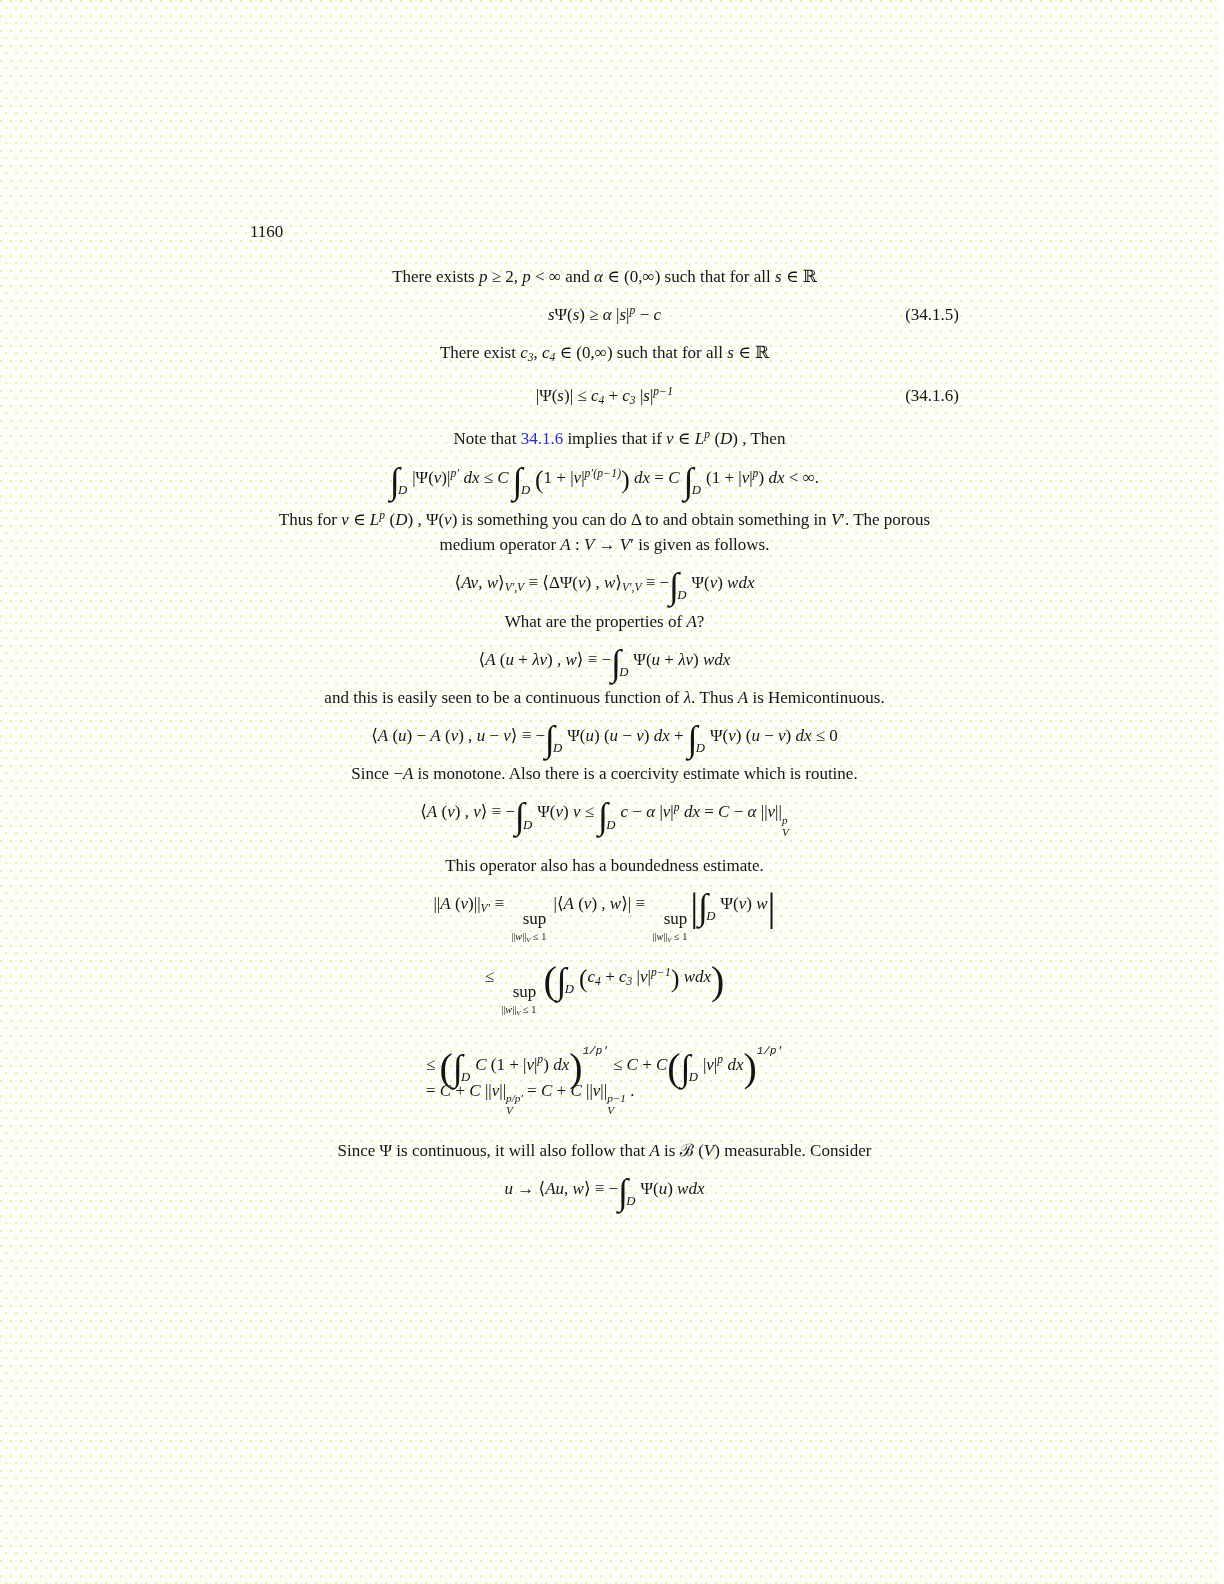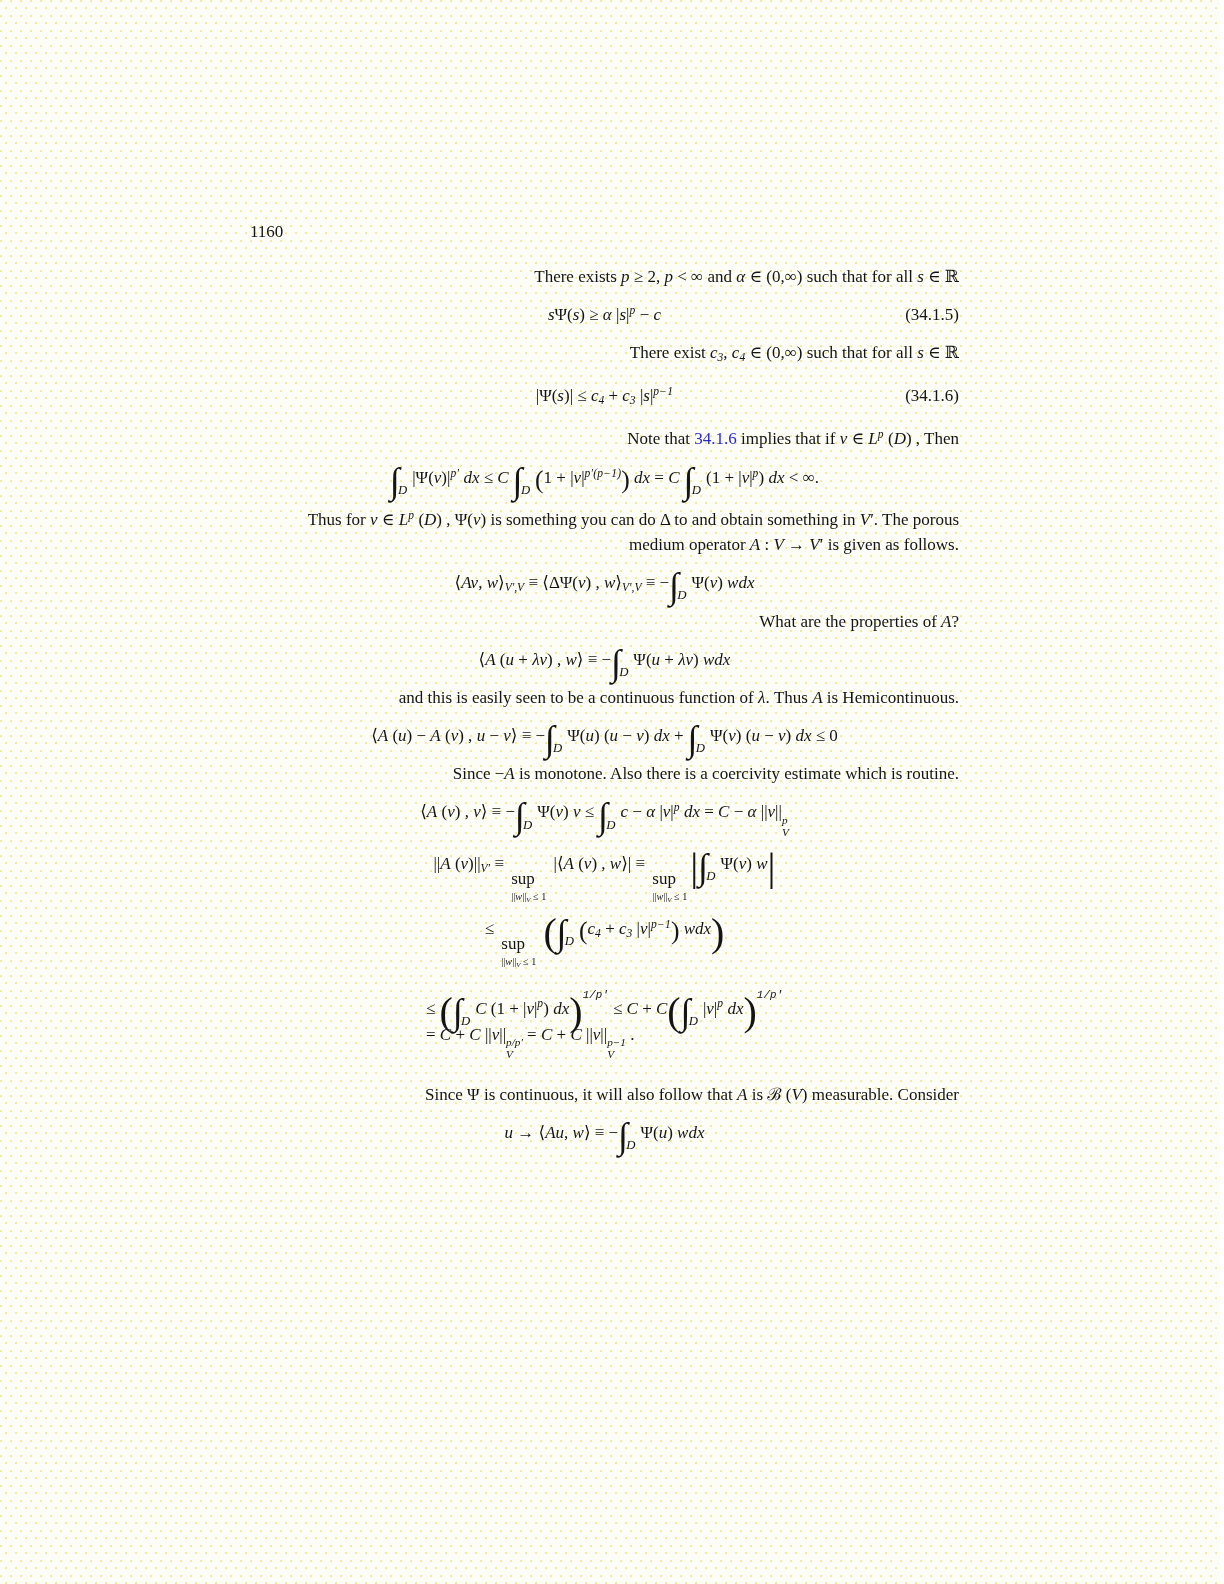--- a/index.html
+++ b/index.html
@@ -14,21 +14,21 @@
       radial-gradient(circle at 1.2px 1.2px, #f2ea9c 0.9px, rgba(0,0,0,0) 1.4px),
       radial-gradient(circle at 1.2px 1.2px, #f2ea9c 0.9px, rgba(0,0,0,0) 1.4px);
     background-size:10px 15px,10px 15px;
     background-position:0 0,5px 7px;
     font-family:"Liberation Serif","DejaVu Serif",serif;
     font-size:17px;color:#141414;
     overflow:hidden;
   }
   .hdr{display:flex;justify-content:space-between;align-items:baseline;margin-bottom:22px;}
   .hdr .chap{letter-spacing:0.2px;}
-  .para{margin:9px 0;line-height:25px;text-align:right;}
+  .para{margin:9px 0;line-height:25px;text-align:center;}
   .para.indent{text-indent:30px;}
   .eq{display:flex;align-items:center;margin:15px 0;line-height:normal;}
   .eqpad,.eqtag{flex:0 0 66px;}
   .eqtag{text-align:right;white-space:nowrap;}
   .eqbody{flex:1;text-align:center;white-space:nowrap;}
   .eqgroup{margin:15px 0;text-align:center;}
   .eqgroup .ginner{display:inline-block;text-align:left;}
   .eqgroup .egl{display:block;margin:6px 0;white-space:nowrap;}
   
   .i{font-style:italic;}
@@ -36,22 +36,22 @@
   .subm{font-size:68%;font-style:italic;vertical-align:-0.25em;}
   .suphi{font-size:64%;font-style:italic;vertical-align:1.45em;font-family:Liberation Mono, monospace;}
   .mlink{color:#2b2bcb;}
   .intw{white-space:nowrap;}
   .ints{font-size:215%;line-height:0;vertical-align:-0.28em;font-weight:400;}
   .intsub{font-size:75%;font-style:italic;position:relative;top:0.85em;margin:0 5px 0 -2px;}
   .bd1{font-size:150%;line-height:0;vertical-align:-0.18em;font-weight:300;}
   .bd2{font-size:235%;line-height:0;vertical-align:-0.28em;font-weight:300;}
   .stk{display:inline-flex;flex-direction:column;align-items:flex-start;
        font-size:66%;line-height:1.05;vertical-align:-0.55em;font-style:italic;}
-  .lim{display:inline-flex;flex-direction:column;align-items:flex-start;
-       line-height:1;vertical-align:-0.85em;margin:0 3px;}
+  .lim{display:inline-flex;flex-direction:column;align-items:flex-end;
+       line-height:1;vertical-align:-0.85em;margin:8px 3px;}
   .lim .lm{line-height:1.1;}
   .lim .lu{font-size:60%;margin-top:3px;white-space:nowrap;}
 </style>
 </head>
 <body>
 
 <div class="page">
   <div class="hdr">
     <span class="pnum">1160</span>
   </div>
@@ -94,20 +94,21 @@
       </div>
       <p class="para"><span>Since −</span><span class="i">A</span><span> is monotone. Also there is a coercivity estimate which is routine.</span></p>
       <div class="eq">
         <span class="eqpad"></span>
         <span class="eqbody"><span>⟨</span><span class="i">A</span><span> (</span><span class="i">v</span><span>) , </span><span class="i">v</span><span>⟩ ≡ −</span><span class="intw"><span class="ints">∫</span><span class="intsub">D</span></span><span>Ψ(</span><span class="i">v</span><span>) </span><span class="i">v</span><span> ≤ </span><span class="intw"><span class="ints">∫</span><span class="intsub">D</span></span><span class="i">c</span><span> − </span><span class="i">α</span><span> |</span><span class="i">v</span><span>|</span><span class="supm">p</span><span> </span><span class="i">dx</span><span> = </span><span class="i">C</span><span> − </span><span class="i">α</span><span> ||</span><span class="i">v</span><span>||</span><span class="stk">
             <span>p</span>
             <span>V</span>
           </span></span>
         <span class="eqtag"></span>
       </div>
+      <p class="para"><span>This operator also has a boundedness estimate.</span></p>
       <div class="eq">
         <span class="eqpad"></span>
         <span class="eqbody"><span>||</span><span class="i">A</span><span> (</span><span class="i">v</span><span>)||</span><span class="subm">V′</span><span> ≡ </span><span class="lim">
             <span class="lm">sup</span>
             <span class="lu"><span>||</span><span class="i">w</span><span>||</span><span class="subm">V</span><span> ≤ 1</span></span>
           </span><span> |⟨</span><span class="i">A</span><span> (</span><span class="i">v</span><span>) , </span><span class="i">w</span><span>⟩| ≡ </span><span class="lim">
             <span class="lm">sup</span>
             <span class="lu"><span>||</span><span class="i">w</span><span>||</span><span class="subm">V</span><span> ≤ 1</span></span>
           </span><span class="bd2">|</span><span class="intw"><span class="ints">∫</span><span class="intsub">D</span></span><span>Ψ(</span><span class="i">v</span><span>) </span><span class="i">w</span><span class="bd2">|</span></span>
         <span class="eqtag"></span>

